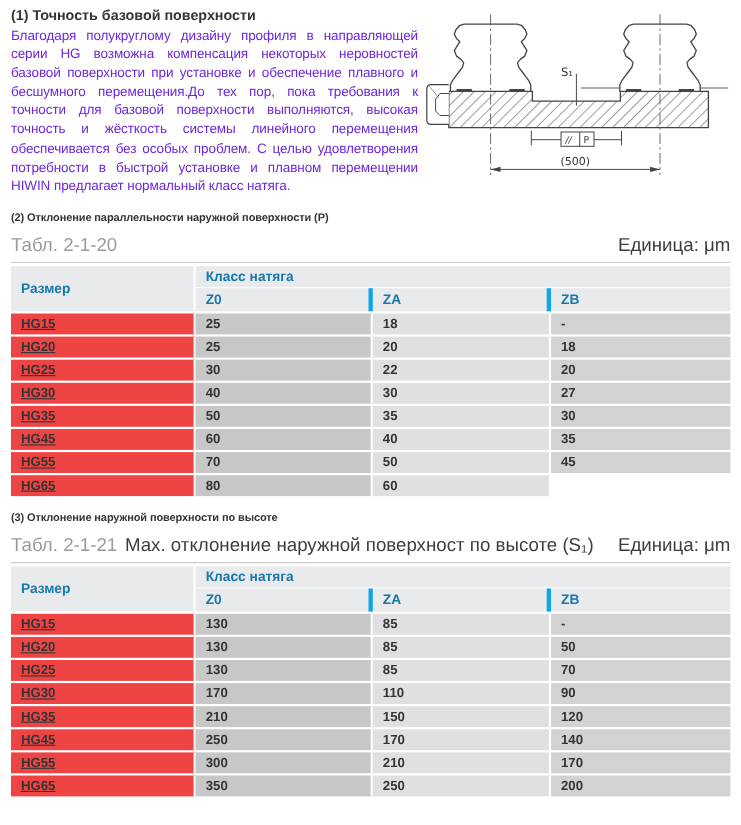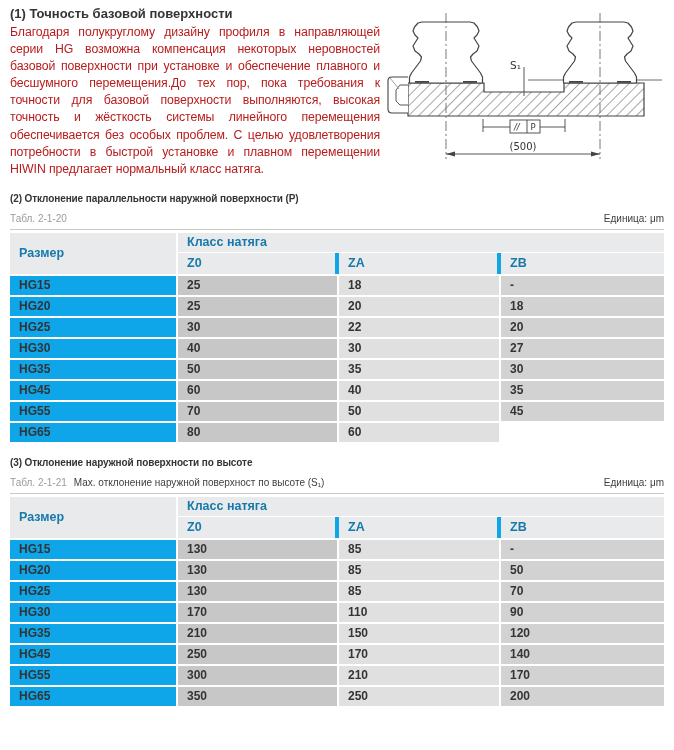--- a/index.html
+++ b/index.html
@@ -14,31 +14,31 @@
   .title{
     font-size:17.5px;font-weight:bold;color:#343434;
     margin:2px 0 11px 0;letter-spacing:-0.2px;
   }
 
   .intro{display:flex;align-items:flex-start;}
   .intro-text{flex:1;min-width:0;padding-right:6px;}
   .intro-heading{font-size:13px;font-weight:bold;margin:0 0 3px 0;color:#343434;}
   .intro-body{
     font-size:12.3px;line-height:17.1px;text-align:justify;
-    margin:0;color:#b91c1c;letter-spacing:-0.1px;
+    margin:0;color:#6d28d9;letter-spacing:-0.1px;
   }
   .diagram-wrap{width:278px;flex:none;padding-top:3px;}
 
   .section-heading{
     font-size:10px;font-weight:bold;color:#343434;
     margin:15px 0 9px 0;letter-spacing:-0.1px;
   }
   .caption-row{
     display:flex;align-items:flex-end;
-    font-size:10px;padding-bottom:5px;margin-bottom:3px;
+    font-size:17px;padding-bottom:5px;margin-bottom:3px;
     border-bottom:1px solid #c9c9c9;
   }
   .caption-label{color:#9b9b9b;margin-right:7px;}
   .caption-text{color:#3d3d3d;}
   .caption-spacer{flex:1;}
   .unit{color:#3d3d3d;}
 
   .tbl{width:652px;}
   .tbl-head{
     display:grid;
@@ -57,21 +57,21 @@
 
   .row{
     display:grid;
     grid-template-columns:168px 161px 162px 163px;
     height:19px;margin-bottom:2px;
   }
   .cell{
     font-size:12px;font-weight:bold;color:#343434;
     line-height:19px;padding-left:9px;white-space:nowrap;overflow:hidden;
   }
-  .c-size{background:#0ea5e9;border-right:2px solid #fff;}
+  .c-size{background:#ef4444;border-right:2px solid #fff;text-decoration:underline;}
   .c-z0{background:#c7c7c7;border-right:2px solid #fff;}
   .c-za{background:#e0e0e0;border-right:2px solid #fff;}
   .c-zb{background:#d2d2d2;}
 
   svg text{font-family:"DejaVu Sans", sans-serif;}
 </style>
 </head>
 <body>
 
 <div class="page">

